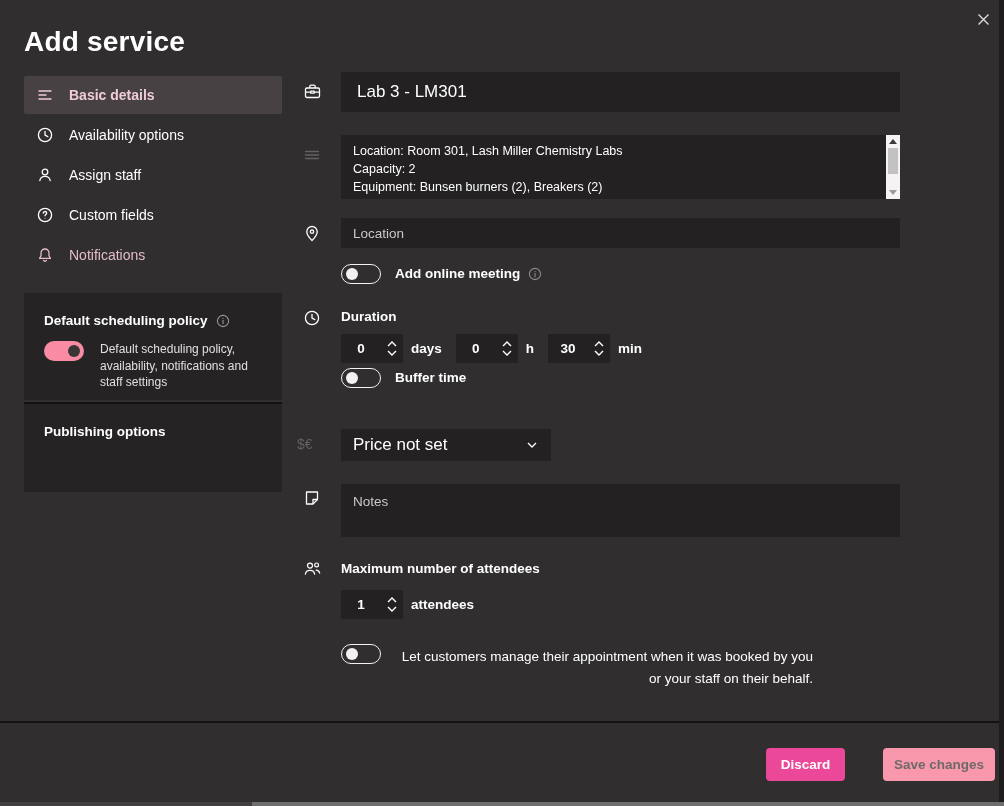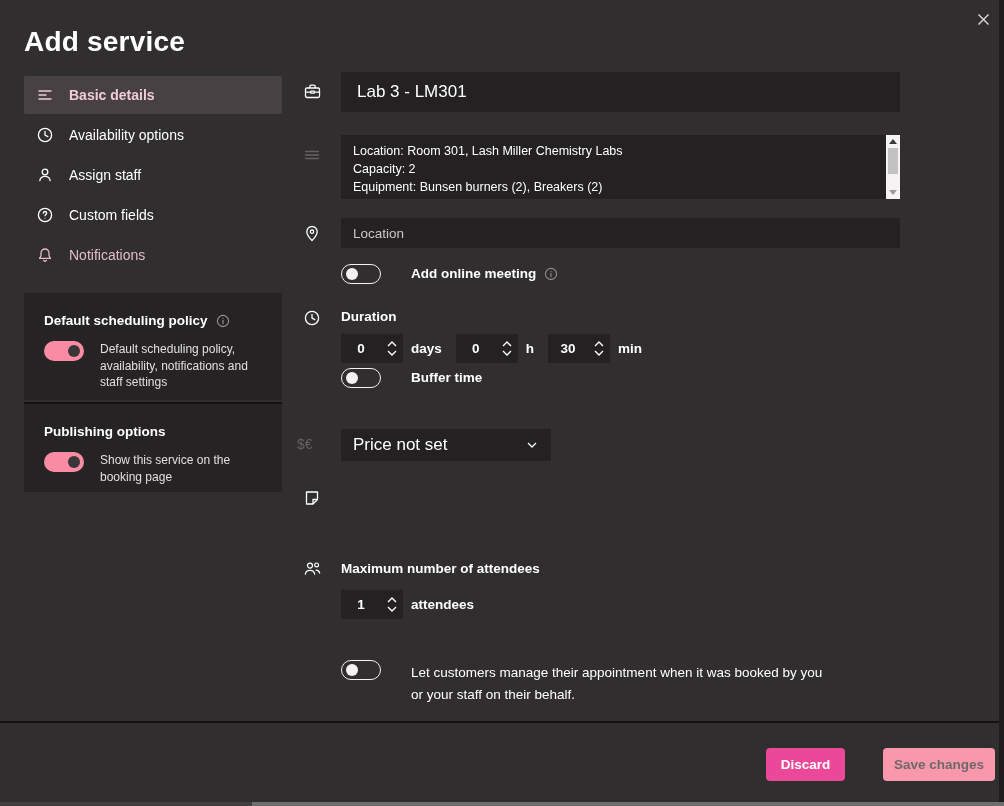--- a/index.html
+++ b/index.html
@@ -52,21 +52,21 @@
   .desc-box { top:135px; width:559px; height:64px; padding:8px 22px 8px 12px; font-size:12.5px; line-height:1.42; cursor:text; position:absolute; }
   .desc-line { white-space:nowrap; overflow:hidden; }
   .desc-scrollbar { position:absolute; right:0; top:0; bottom:0; width:14px; background:#f5f3f4; display:flex; flex-direction:column; align-items:center; }
   .sb-arrow-up { margin-top:4px; width:0; height:0; border-left:4px solid transparent; border-right:4px solid transparent; border-bottom:5px solid #3a3a3a; }
   .sb-thumb { flex:0 0 auto; width:10px; height:26px; background:#c2c2c2; margin-top:4px; }
   .sb-arrow-down { margin-top:auto; margin-bottom:4px; width:0; height:0; border-left:4px solid transparent; border-right:4px solid transparent; border-top:5px solid #9c9a9b; }
 
   .location-input { top:218px; width:559px; height:30px; font-size:13.5px; padding:0 12px; font-family:"Liberation Sans", sans-serif; }
   .location-input::placeholder { color:#cac8c9; }
 
-  .toggle-row { position:absolute; left:341px; display:flex; align-items:flex-start; gap:30px; }
+  .toggle-row { position:absolute; left:341px; display:flex; align-items:flex-start; gap:14px; }
   .toggle-label { font-size:13.5px; font-weight:600; padding-top:2px; display:flex; gap:8px; align-items:center; }
 
   .section-label { position:absolute; left:341px; font-size:13.5px; font-weight:600; }
 
   .stepper-row { position:absolute; left:341px; display:flex; align-items:center; }
   .stepper { width:62px; height:29px; background:#232122; display:flex; align-items:center; }
   .stepper .val { flex:1; text-align:center; font-size:13.5px; font-weight:600; }
   .stepper .spin { width:22px; display:flex; flex-direction:column; align-items:center; justify-content:center; gap:3px; cursor:pointer; }
   .unit { font-size:13.5px; font-weight:600; margin:0 14px 0 8px; }
 
@@ -155,26 +155,20 @@
       <div class="toggle on">
           <div class="knob"></div>
         </div>
       <div class="card-desc">Default scheduling policy, availability, notifications and staff settings</div>
     </div>
   </div>
 
   <div class="side-card card-publish">
     <div class="card-title-row">
       <span class="card-title">Publishing options</span>
-    </div>
-    <div class="card-body">
-      <div class="toggle on">
-          <div class="knob"></div>
-        </div>
-      <div class="card-desc">Show this service on the booking page</div>
     </div>
   </div>
 
   <div class="row-icon" style="top:82px;">
     <svg width="19" height="19" viewBox="0 0 19 19" fill="none" stroke="currentColor" stroke-width="1.3" stroke-linejoin="round">
         <rect x="2.5" y="6" width="14" height="9.5" rx="1.4"></rect>
         <path d="M6.8 6V4.6c0-.8.6-1.4 1.4-1.4h2.6c.8 0 1.4.6 1.4 1.4V6M2.5 10.2h5.3m3.4 0h5.3M7.8 9.2h3.4v2h-3.4z"></path>
       </svg>
   </div>
   <input class="field name-input" type="text" value="Lab 3 - LM301" style="">
@@ -280,20 +274,21 @@
         <path d="M3 5l4 4 4-4"></path>
       </svg>
   </div>
 
   <div class="row-icon" style="top:489px;">
     <svg width="18" height="18" viewBox="0 0 18 18" fill="none" stroke="currentColor" stroke-width="1.3" stroke-linejoin="round">
         <path d="M3.5 3h11v7.5L10 15H3.5z"></path>
         <path d="M14.5 10.5H10V15"></path>
       </svg>
   </div>
+  <textarea class="field notes-area" placeholder="Notes" style=""></textarea>
 
   <div class="row-icon" style="top:560px;">
     <svg width="19" height="18" viewBox="0 0 19 18" fill="none" stroke="currentColor" stroke-width="1.2" stroke-linecap="round">
         <circle cx="7" cy="5.6" r="2.5"></circle>
         <circle cx="13.6" cy="4.9" r="1.9"></circle>
         <path d="M2.3 14.2c.4-2.6 2.1-3.9 4.7-3.9s4.3 1.3 4.7 3.9"></path>
         <path d="M13.2 10.2c1.9.1 3.1 1.1 3.5 3"></path>
       </svg>
   </div>
   <div class="section-label" style="top:561px;">Maximum number of attendees</div>
@@ -306,21 +301,21 @@
             <path d="M1 5l4-4 4 4"></path>
           </svg>
         <svg width="10" height="6" viewBox="0 0 10 6" fill="none" stroke="#fff" stroke-width="1.4">
             <path d="M1 1l4 4 4-4"></path>
           </svg>
       </span>
     </div>
     <span class="unit">attendees</span>
   </div>
 
-  <div class="toggle-row" style="top:660px;">
+  <div class="toggle-row" style="top:644px;text-align:right;">
     <div class="toggle off">
         <div class="knob"></div>
       </div>
     <div class="manage-text">Let customers manage their appointment when it was booked by you or your staff on their behalf.</div>
   </div>
 
   <div class="footer-divider"></div>
   <button class="btn btn-discard">Discard</button>
   <button class="btn btn-save">Save changes</button>
 

